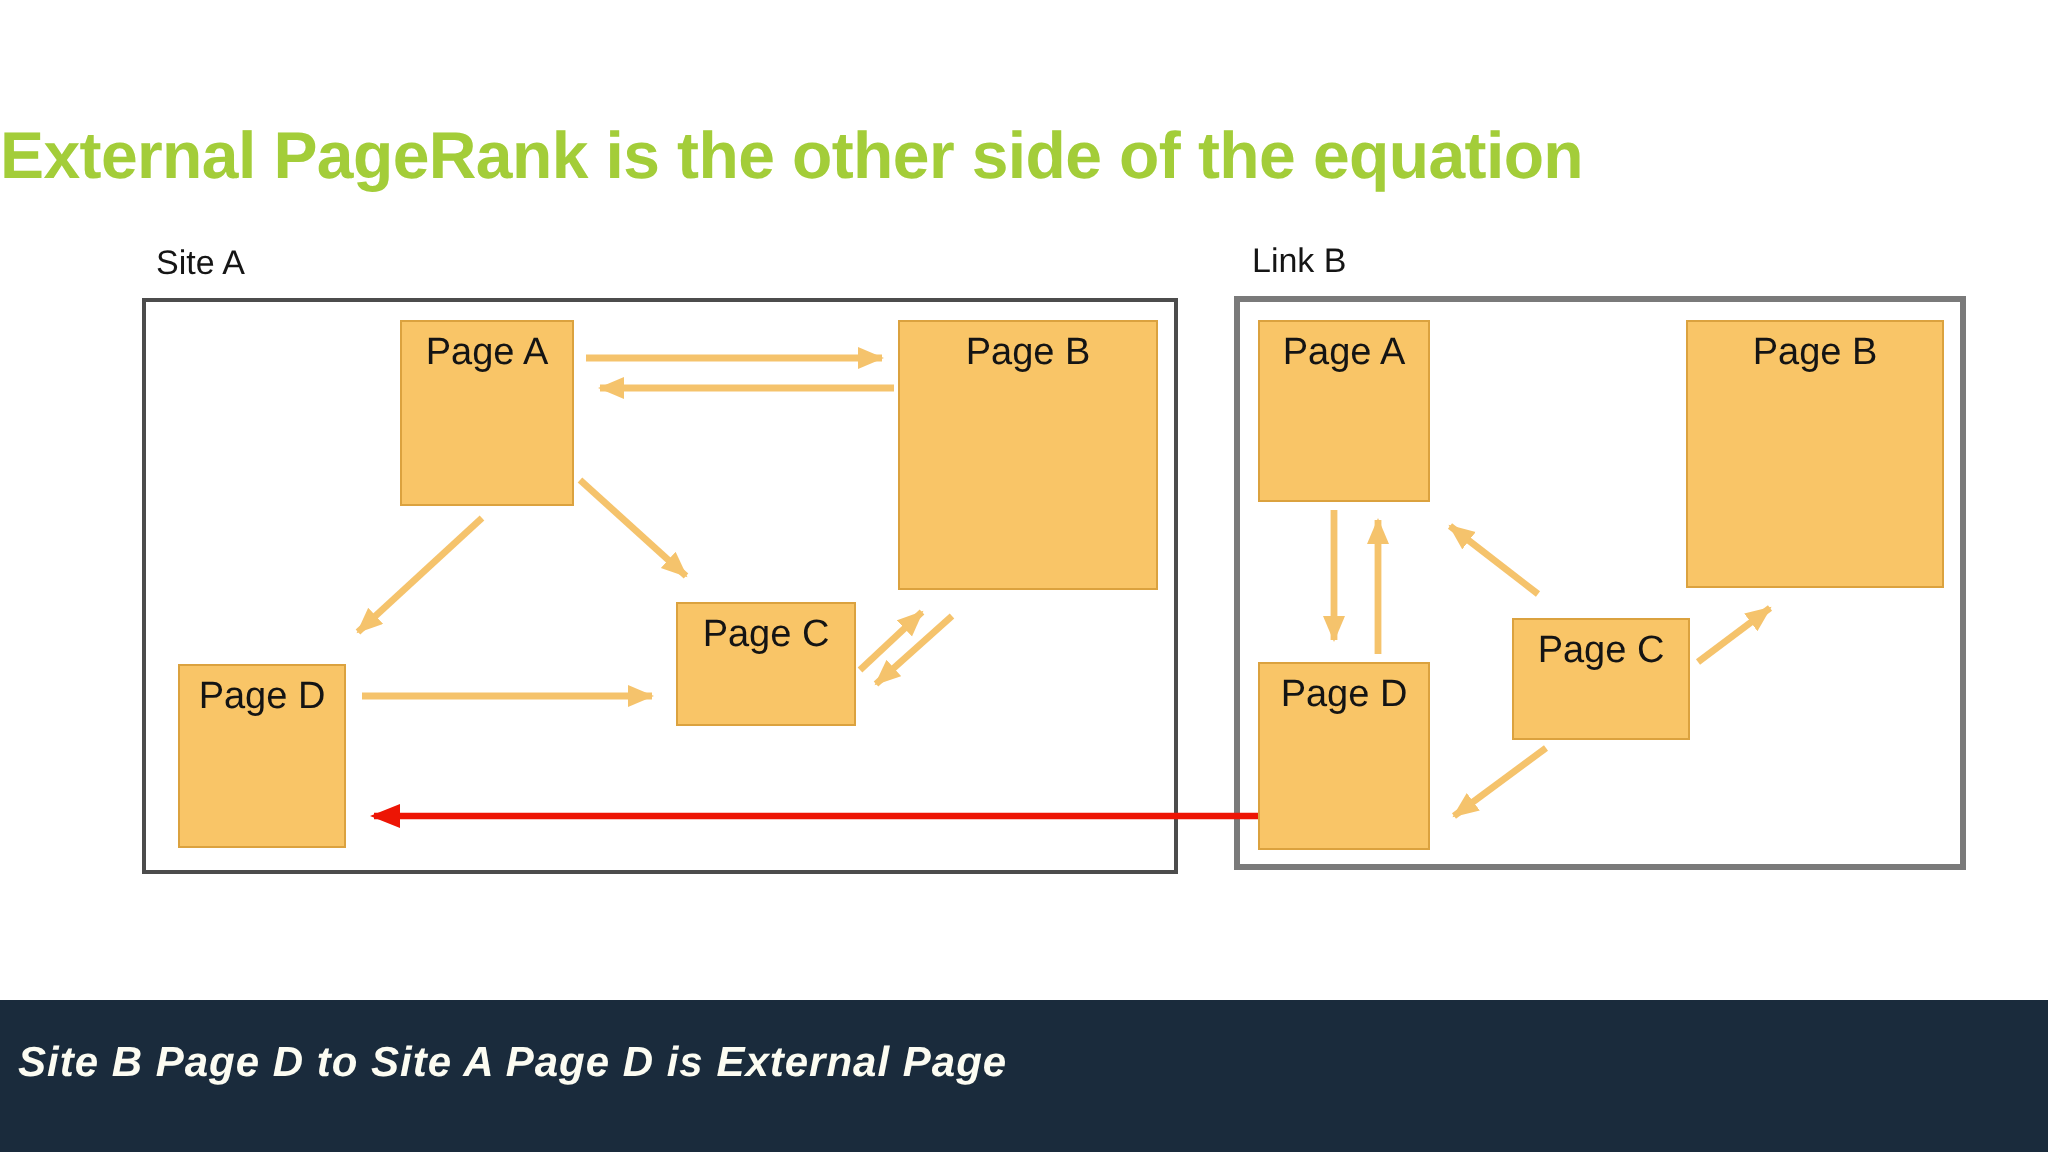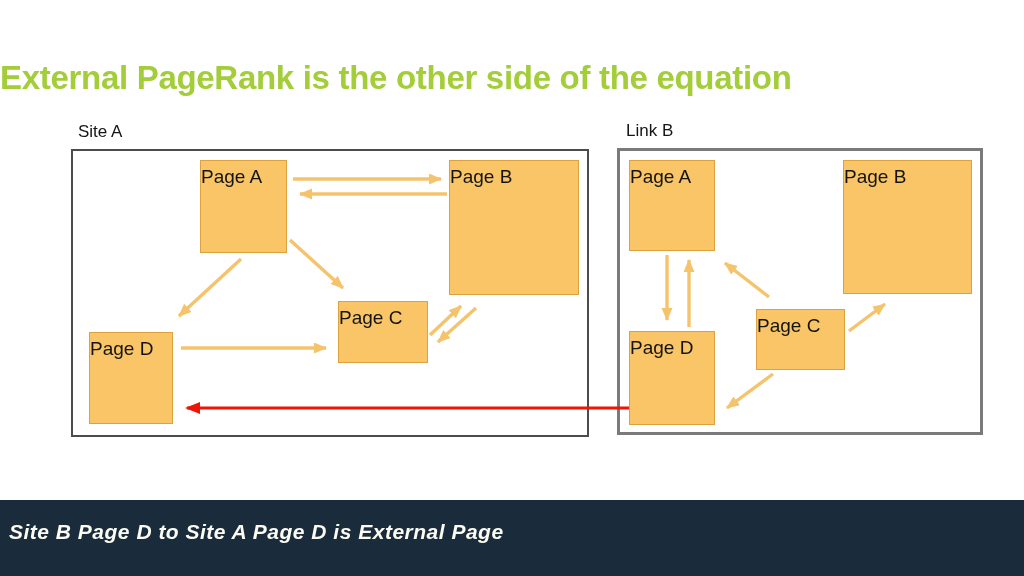--- a/index.html
+++ b/index.html
@@ -17,21 +17,21 @@
   }
   .site-box {
     position:absolute; background:#ffffff; box-sizing:border-box;
   }
   .site-a-box { border:2px solid var(--site-a-border, #4c4c4c); }
   .site-b-box { border:3px solid var(--site-b-border, #7a7a7a); }
   .page {
     position:absolute; box-sizing:border-box;
     background:var(--page-fill, #f9c567);
     border:1.5px solid var(--page-border, #dba23f);
-    text-align:left; padding-top:5px;
+    text-align:center; padding-top:5px;
     font-size:19px; color:#141414;
   }
   .arrows-overlay {
     position:absolute; top:0; left:0; width:1024px; height:576px;
     pointer-events:none; z-index:5;
   }
   .footer {
     position:absolute; left:0; top:500px; width:1024px; height:76px;
     background:var(--footer-bg, #1a2b3c); z-index:10;
   }

